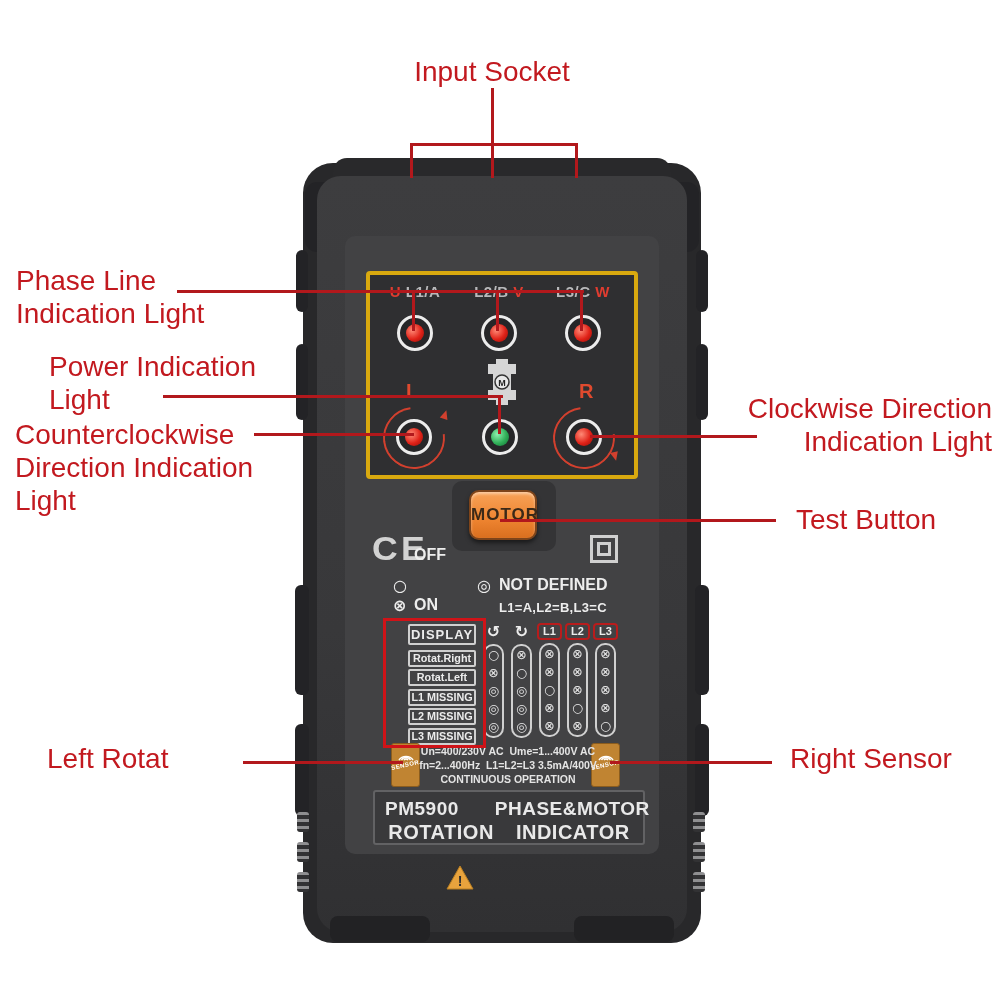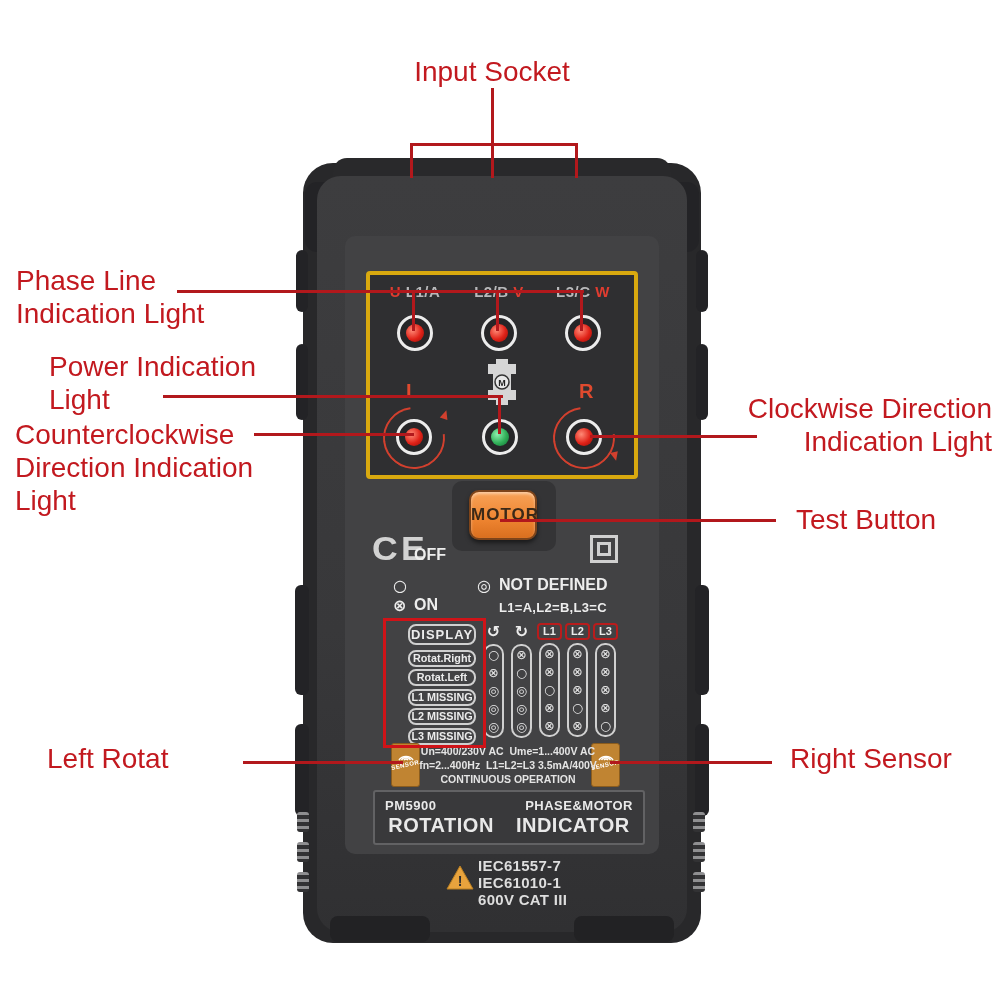--- a/index.html
+++ b/index.html
@@ -51,21 +51,21 @@
       transform:scaleX(1.08);transform-origin:left;}
   .class2{left:590px;top:535px;width:22px;height:22px;border:3px solid #d0d0d0;}
   .class2 i{position:absolute;left:4px;top:4px;width:8px;height:8px;border:3px solid #d0d0d0;}
   
   .lg{color:#ededed;font-weight:bold;font-size:16px;white-space:pre;}
   .sym{font-family:"DejaVu Sans",sans-serif;}
   .map{font-size:13px;letter-spacing:.3px;}
   
   .redrect{left:383px;top:618px;width:97px;height:124px;border:3px solid #cf1318;z-index:60;}
   .rowlabs{left:388px;top:624px;width:88px;display:flex;flex-direction:column;gap:2.5px;}
-  .dispbox,.rowlab{border:2px solid #d0d0d0;border-radius:8px;color:#ececec;text-align:center;
+  .dispbox,.rowlab{border:2px solid #d0d0d0;border-radius:2px;color:#ececec;text-align:center;
                    font-weight:bold;background:transparent;margin-left:20px;}
   .dispbox{height:17px;line-height:17px;font-size:13px;letter-spacing:1px;margin-bottom:2px;}
   .rowlab{height:13px;line-height:13px;font-size:10.8px;}
   .tcols{left:483px;top:623px;display:flex;gap:7px;}
   .tcol{width:21px;display:flex;flex-direction:column;align-items:center;}
   .thead{height:18px;line-height:18px;color:#ececec;text-align:center;width:100%;}
   .thead.arrow{font-size:16px;font-weight:bold;font-family:"DejaVu Sans",sans-serif;}
   .thead.boxed{border:2px solid #b91c1c;border-radius:4px;font-weight:bold;font-size:11px;
                height:13px;line-height:13px;box-sizing:content-box;}
   .tstrip{margin-top:3px;border:2px solid #d0d0d0;border-radius:10px;width:17px;height:90px;
@@ -74,21 +74,21 @@
   
   .sensor{width:27px;height:42px;background:var(--sensor-orange);border:1px solid #8a5c1e;
           border-radius:3px;display:flex;flex-direction:column;align-items:center;}
   .sensor-word{font-size:6px;font-weight:bold;color:#fff;transform:rotate(-12deg);margin-top:1px;letter-spacing:.5px;}
   .specs{left:408px;top:744px;width:200px;text-align:center;color:#e4e4e4;
          font-weight:bold;font-size:10.5px;line-height:14px;}
   .specs div{white-space:pre;}
   
   .plate{left:373px;top:790px;width:248px;height:45px;background:#39393b;border:2px solid #626264;
          border-radius:3px;padding:6px 10px 0;color:#e9e9e9;font-weight:bold;}
-  .plate .r1{display:flex;justify-content:space-between;font-size:13px;letter-spacing:.5px;gap:36px;}
+  .plate .r1{display:flex;justify-content:space-between;font-size:19px;letter-spacing:.5px;gap:36px;}
   .plate .r2{text-align:center;font-size:20px;word-spacing:16px;letter-spacing:.5px;margin-top:1px;}
   .certs{left:478px;top:857px;color:#dedede;font-weight:bold;font-size:15px;line-height:17px;letter-spacing:.3px;}
   
   .rline{position:absolute;background:var(--line-red);z-index:70;}
   .ann{position:absolute;color:var(--annotation-red);font-size:28px;line-height:33px;z-index:80;}
 </style>
 </head>
 <body>
 
 <div class="stage">
@@ -275,25 +275,20 @@
     </div>
     <div class="r2">ROTATION INDICATOR</div>
   </div>
 
   <div class="abs" style="left:445px;top:864px;">
     <svg width="30" height="27" viewBox="0 0 30 27">
       <path d="M15 2 L28 25 L2 25 Z" fill="#e8a33d" stroke="#b97f23" stroke-width="1" stroke-linejoin="round"></path>
       <text x="15" y="22" text-anchor="middle" font-weight="bold" font-size="14" fill="#2c2c2e" font-family="Liberation Sans,sans-serif">!</text>
     </svg>
   </div>
-  <div class="abs certs">
-    <div>IEC61557-7</div>
-    <div>IEC61010-1</div>
-    <div>600V CAT III</div>
-  </div>
 
   <i class="rline" style="left:491px;top:88px;width:3px;height:55px;"></i>
   <i class="rline" style="left:410px;top:143px;width:168px;height:3px;"></i>
   <i class="rline" style="left:410px;top:146px;width:3px;height:32px;"></i>
   <i class="rline" style="left:491px;top:146px;width:3px;height:32px;"></i>
   <i class="rline" style="left:575px;top:146px;width:3px;height:32px;"></i>
 
   <i class="rline" style="left:177px;top:290px;width:407px;height:3px;"></i>
   <i class="rline" style="left:412px;top:293px;width:3px;height:38px;"></i>
   <i class="rline" style="left:496px;top:293px;width:3px;height:38px;"></i>

